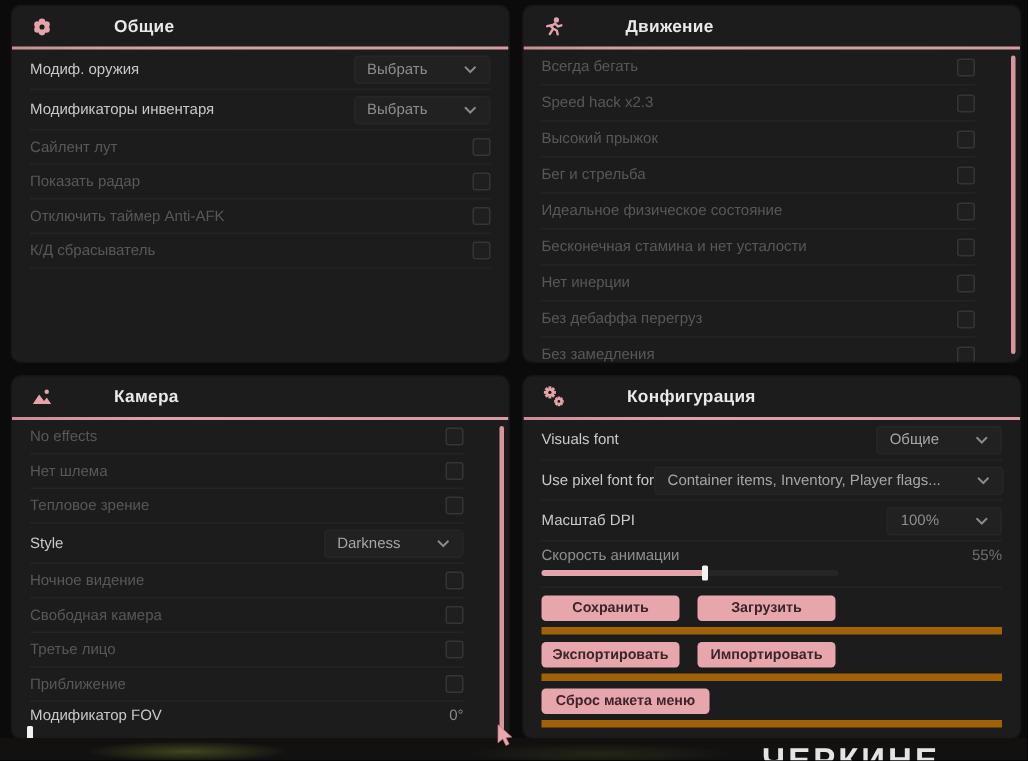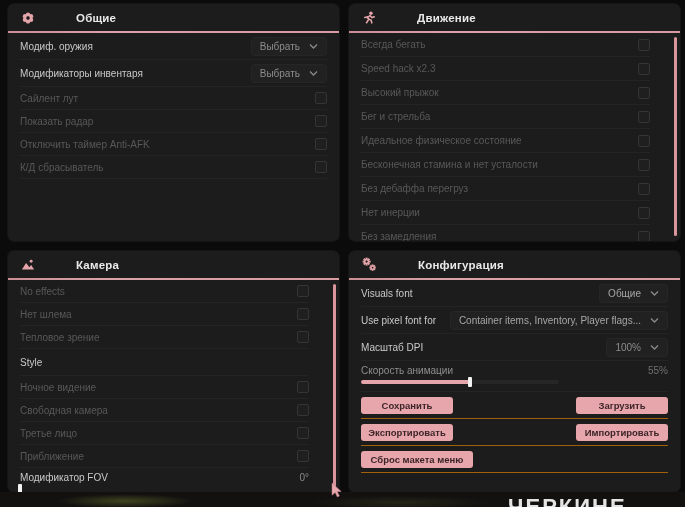--- a/index.html
+++ b/index.html
@@ -21,41 +21,41 @@
   .row{display:flex;align-items:center;justify-content:space-between;
        border-bottom:1px solid #242424;height:22px;}
   .row.dd-row{height:26px;}
   .lbl{font-size:10px;color:#c9c9c9;white-space:nowrap;}
   .lbl.dim{color:#585858;}
   .lbl.mid{color:#8f8f8f;}
 
   .checkbox{width:10px;height:10px;border:1px solid #353535;border-radius:2px;
             background:#1f1f1f;flex:none;}
 
-  .dd{display:flex;align-items:center;gap:9px;background:#212121;border:1px solid #262626;
+  .dd{display:flex;align-items:center;gap:24px;background:#212121;border:1px solid #262626;
       border-radius:3px;padding:3px 8px;cursor:default;}
   .dd-val{font-size:10px;color:#8d8d8d;white-space:nowrap;}
   .dd-val.lighter{color:#a6a6a6;}
   .chev{display:flex;align-items:center;}
 
   .scrollbar{position:absolute;width:3px;right:3px;top:33px;bottom:5px;
              background:#d9959b;border-radius:2px;}
 
   
   .slider-row{border-bottom:1px solid #242424;}
   .slider-row .top-line{display:flex;align-items:center;justify-content:space-between;height:19px;}
   .val-txt{font-size:10px;color:#6f6f6f;}
   .slider-track{position:relative;height:4px;background:#262626;border-radius:2px;margin-bottom:7px;}
   .slider-fill{position:relative;height:100%;background:#e3a4aa;border-radius:2px;}
   .slider-handle{position:absolute;right:-2px;top:-3px;width:4px;height:10px;
                  background:#f2f2f2;border-radius:1px;}
 
   
-  .btn-row{display:flex;justify-content:space-between;align-items:center;gap:12px;height:26px;
-           border-bottom:1px solid #a16207;}
+  .btn-row{display:flex;justify-content:flex-start;align-items:center;gap:12px;height:26px;
+           border-bottom:5px solid #a16207;}
   .btn{width:92px;height:17px;background:#e7a6ac;color:#3c2529;font-size:9.5px;font-weight:bold;
        border-radius:3px;display:flex;align-items:center;justify-content:center;cursor:default;}
   .empty-row{height:24px;border-bottom:1px solid #242424;}
 
   
   .bottom-strip{position:absolute;left:0;top:492px;width:685px;height:15px;background:#131110;}
   .glow{position:absolute;inset:0;
         background:radial-gradient(90px 9px at 125px 60%,rgba(104,112,44,.55),transparent 75%),
                    radial-gradient(120px 9px at 400px 70%,rgba(70,74,34,.35),transparent 75%);}
   .watermark{position:absolute;left:508px;top:494px;font-size:22px;font-weight:bold;color:#e4e4e4;
@@ -163,25 +163,25 @@
       </div>
       <div class="row" style="height:23px">
         <span class="lbl dim">Идеальное физическое состояние</span>
         <span class="checkbox"></span>
       </div>
       <div class="row" style="height:23px">
         <span class="lbl dim">Бесконечная стамина и нет усталости</span>
         <span class="checkbox"></span>
       </div>
       <div class="row" style="height:23px">
+        <span class="lbl dim">Нет инерции</span>
+        <span class="checkbox"></span>
+      </div>
+      <div class="row" style="height:23px">
         <span class="lbl dim">Без дебаффа перегруз</span>
-        <span class="checkbox"></span>
-      </div>
-      <div class="row" style="height:23px">
-        <span class="lbl dim">Нет инерции</span>
         <span class="checkbox"></span>
       </div>
       <div class="row" style="height:23px">
         <span class="lbl dim">Без замедления</span>
         <span class="checkbox"></span>
       </div>
     </div>
     <div class="scrollbar"></div>
   </div>
 
@@ -206,20 +206,28 @@
       <div class="row">
         <span class="lbl dim">Нет шлема</span>
         <span class="checkbox"></span>
       </div>
       <div class="row">
         <span class="lbl dim">Тепловое зрение</span>
         <span class="checkbox"></span>
       </div>
       <div class="row dd-row">
         <span class="lbl">Style</span>
+        <span class="dd">
+          <span class="dd-val lighter">Darkness</span>
+          <span class="chev">
+              <svg width="9" height="5" viewBox="0 0 9 5">
+                <path d="M1 0.5 L4.5 4 L8 0.5" stroke="#8a8a8a" stroke-width="1.3" fill="none"></path>
+              </svg>
+            </span>
+        </span>
       </div>
       <div class="row">
         <span class="lbl dim">Ночное видение</span>
         <span class="checkbox"></span>
       </div>
       <div class="row">
         <span class="lbl dim">Свободная камера</span>
         <span class="checkbox"></span>
       </div>
       <div class="row">

